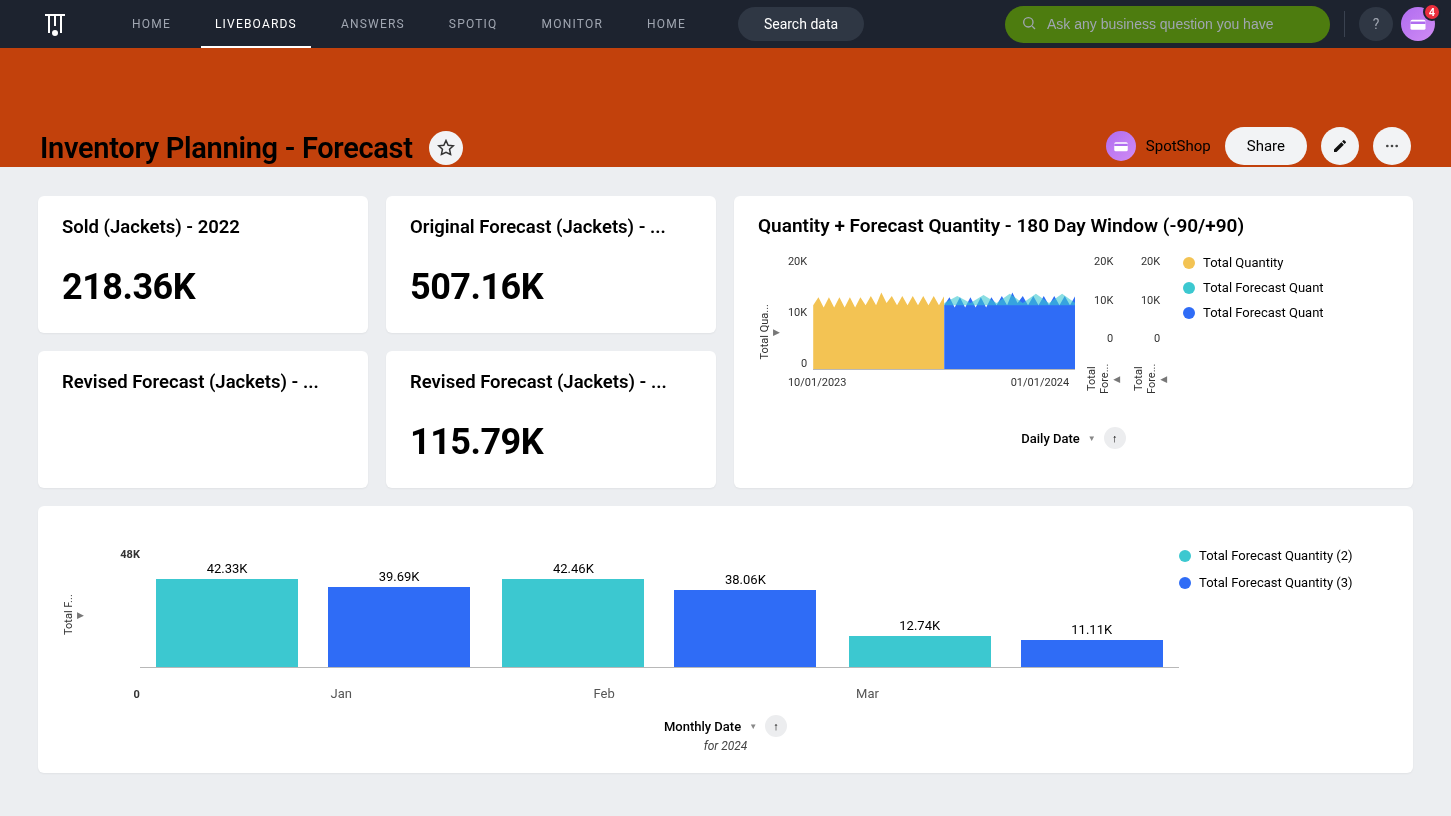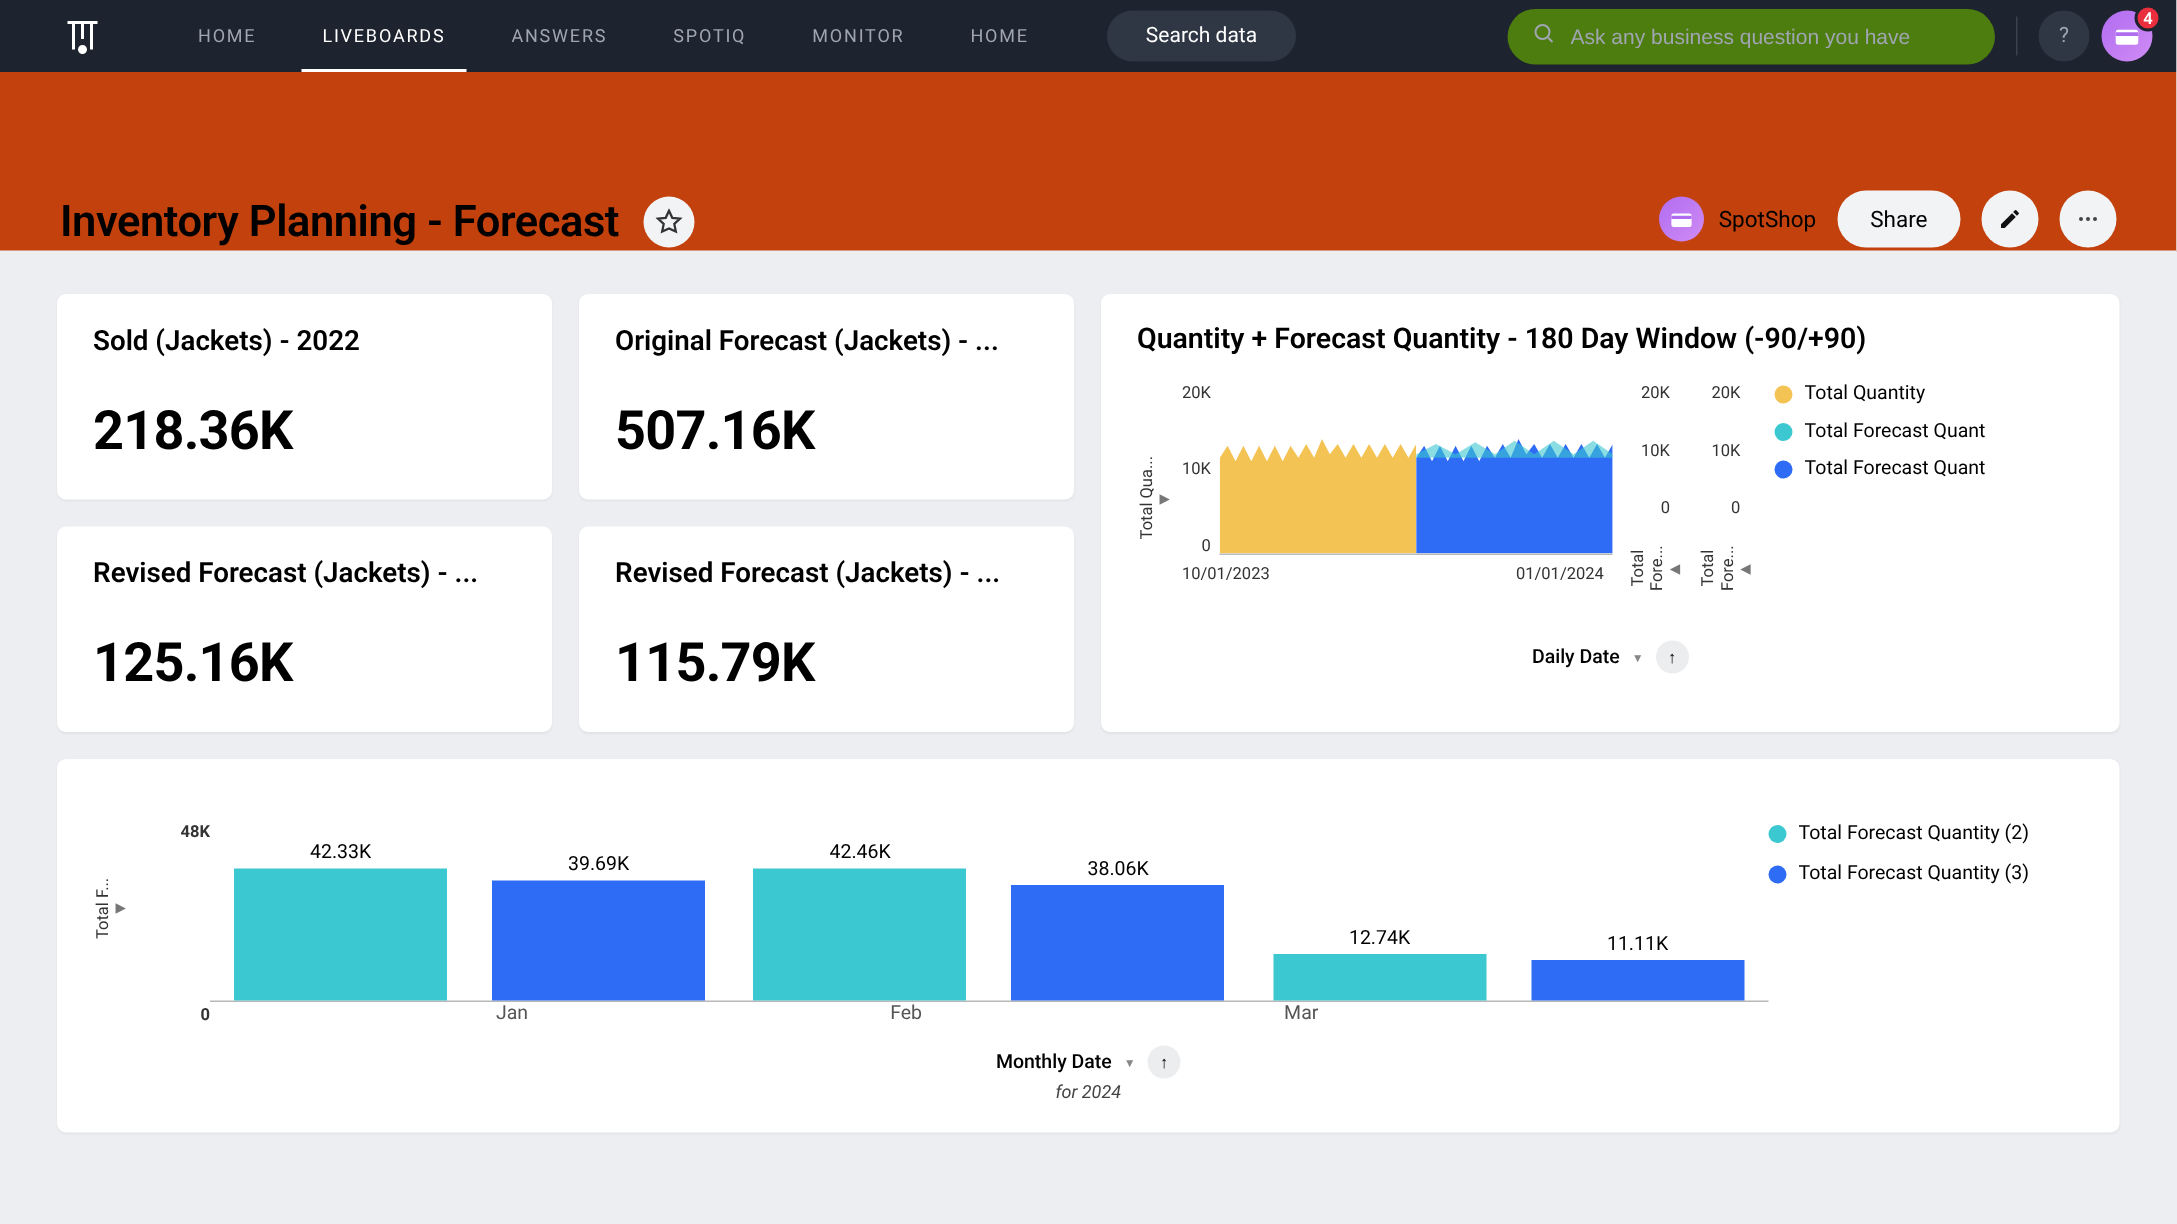--- a/index.html
+++ b/index.html
@@ -150,21 +150,21 @@
   .row2 { margin-top: 18px; }
   .bar-card { padding: 22px 24px 20px; }
   .bar-body { display: flex; }
   .bar-yzone { display: flex; flex-direction: column; align-items: flex-end; width: 54px; padding-top: 20px; font-weight: bold; }
   .bar-area { flex: 1; display: flex; align-items: flex-end; height: 120px; border-bottom: 1px solid #b8b8b8; margin-top: 20px; position: relative; }
   .bar-group { width: 33.33%; display: flex; align-items: flex-end; justify-content: center; gap: 30px; }
   .bar { width: 142px; position: relative; }
   .bar.teal { background: #3cc8d0; }
   .bar.blue { background: #2f6cf6; }
   .bar-label { position: absolute; left: 50%; transform: translateX(-50%); top: -18px; font-size: 13px; }
-  .bar-xlabels { display: flex; justify-content: space-around; font-size: 13px; color: #555; margin-top: 0; width: 76%; margin-left: 70px; }
+  .bar-xlabels { display: flex; justify-content: space-around; font-size: 13px; color: #555; margin-top: 18px; width: 76%; margin-left: 70px; }
   .bar-legend { width: 210px; display: flex; flex-direction: column; gap: 12px; font-size: 13px; padding-top: 20px; }
   .bar-axis-footer { display:flex; flex-direction:column; align-items:center; gap:2px; margin-top:14px; }
   .bar-axis-footer .sub { font-style: italic; font-size: 12px; color: #444; }
   .ytick { font-size: 11px; color:#333; }
 </style>
 </head>
 <body>
 
 <div class="topnav">
   <div class="logo">
@@ -245,21 +245,20 @@
 
 <div class="board">
   <div class="row1">
     <div class="kpi-col">
       <div class="card kpi">
         <div class="kpi-title">Sold (Jackets) - 2022</div>
         <div class="kpi-value">218.36K</div>
       </div>
       <div class="card kpi">
         <div class="kpi-title">Revised Forecast (Jackets) - ...</div>
-        <div class="kpi-value">125.16K</div>
       </div>
     </div>
     <div class="kpi-col">
       <div class="card kpi">
         <div class="kpi-title">Original Forecast (Jackets) - ...</div>
         <div class="kpi-value">507.16K</div>
       </div>
       <div class="card kpi">
         <div class="kpi-title">Revised Forecast (Jackets) - ...</div>
         <div class="kpi-value">115.79K</div>

